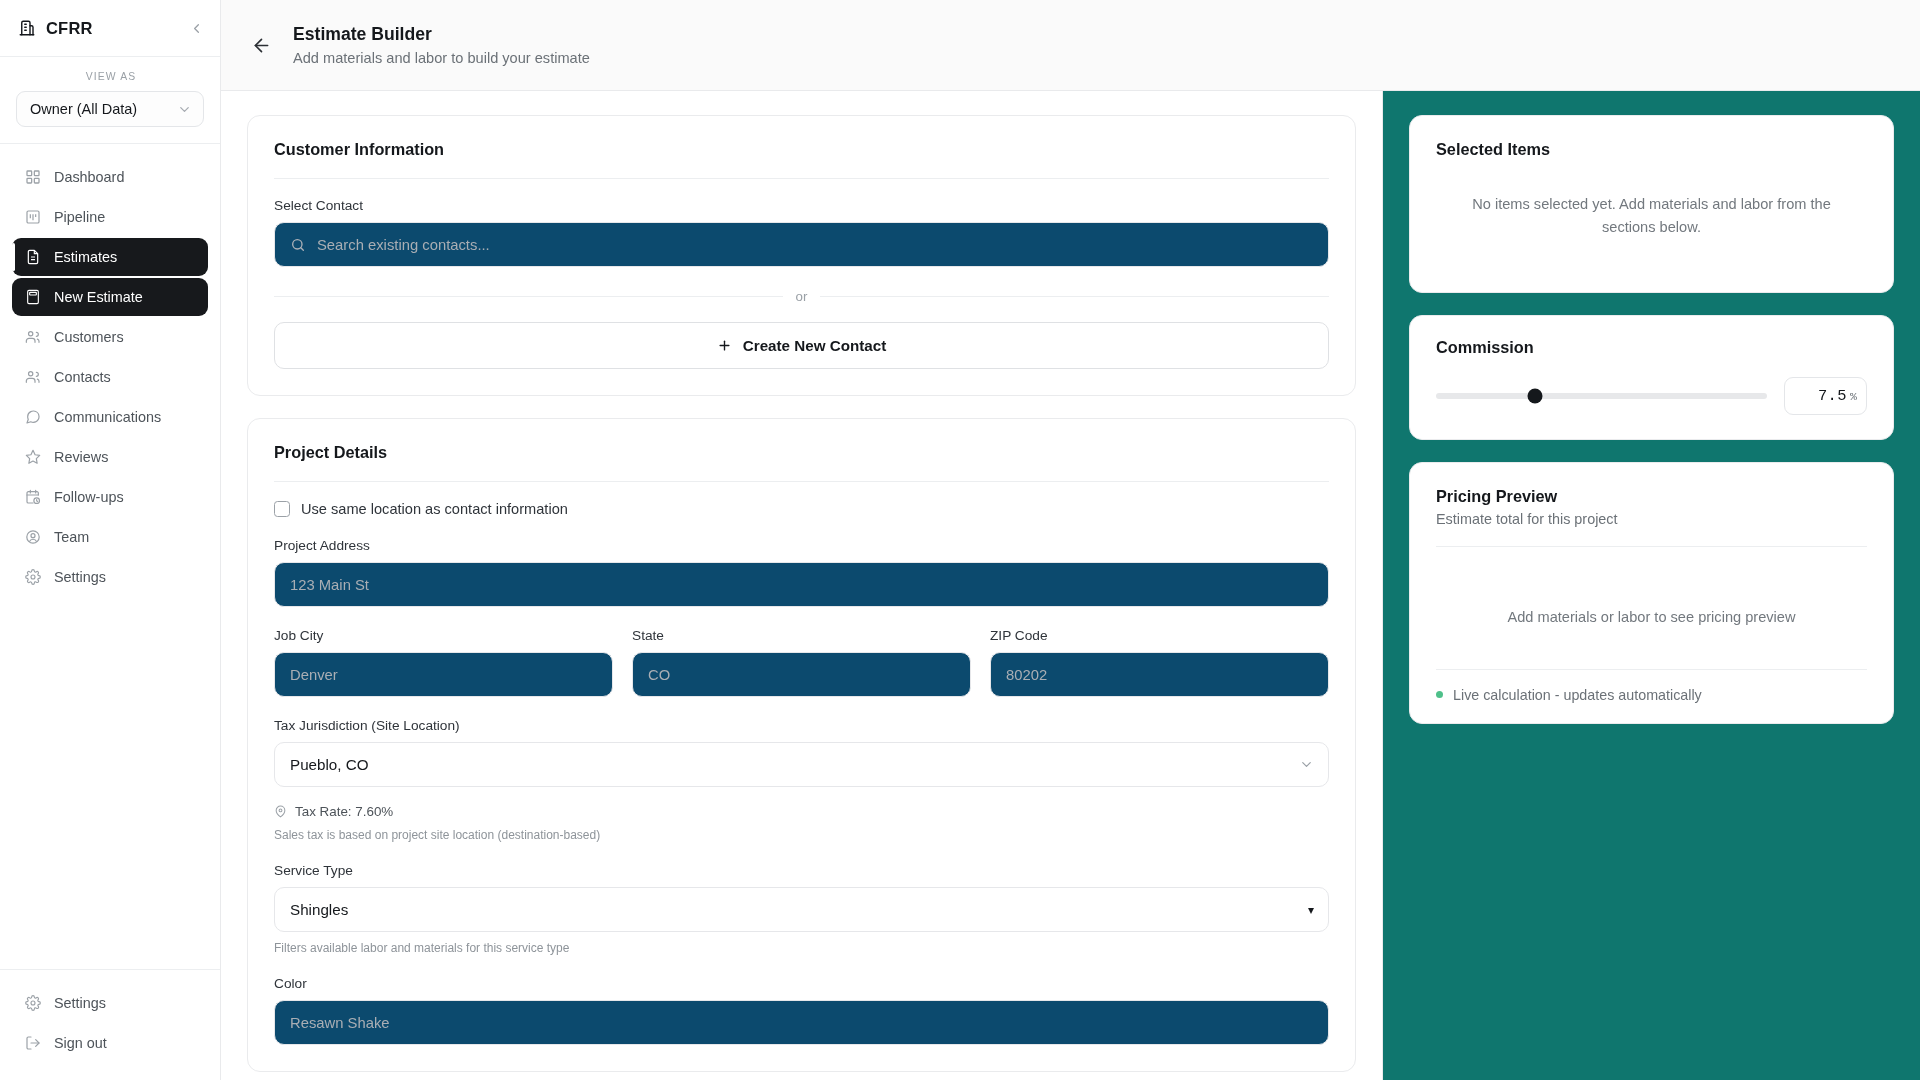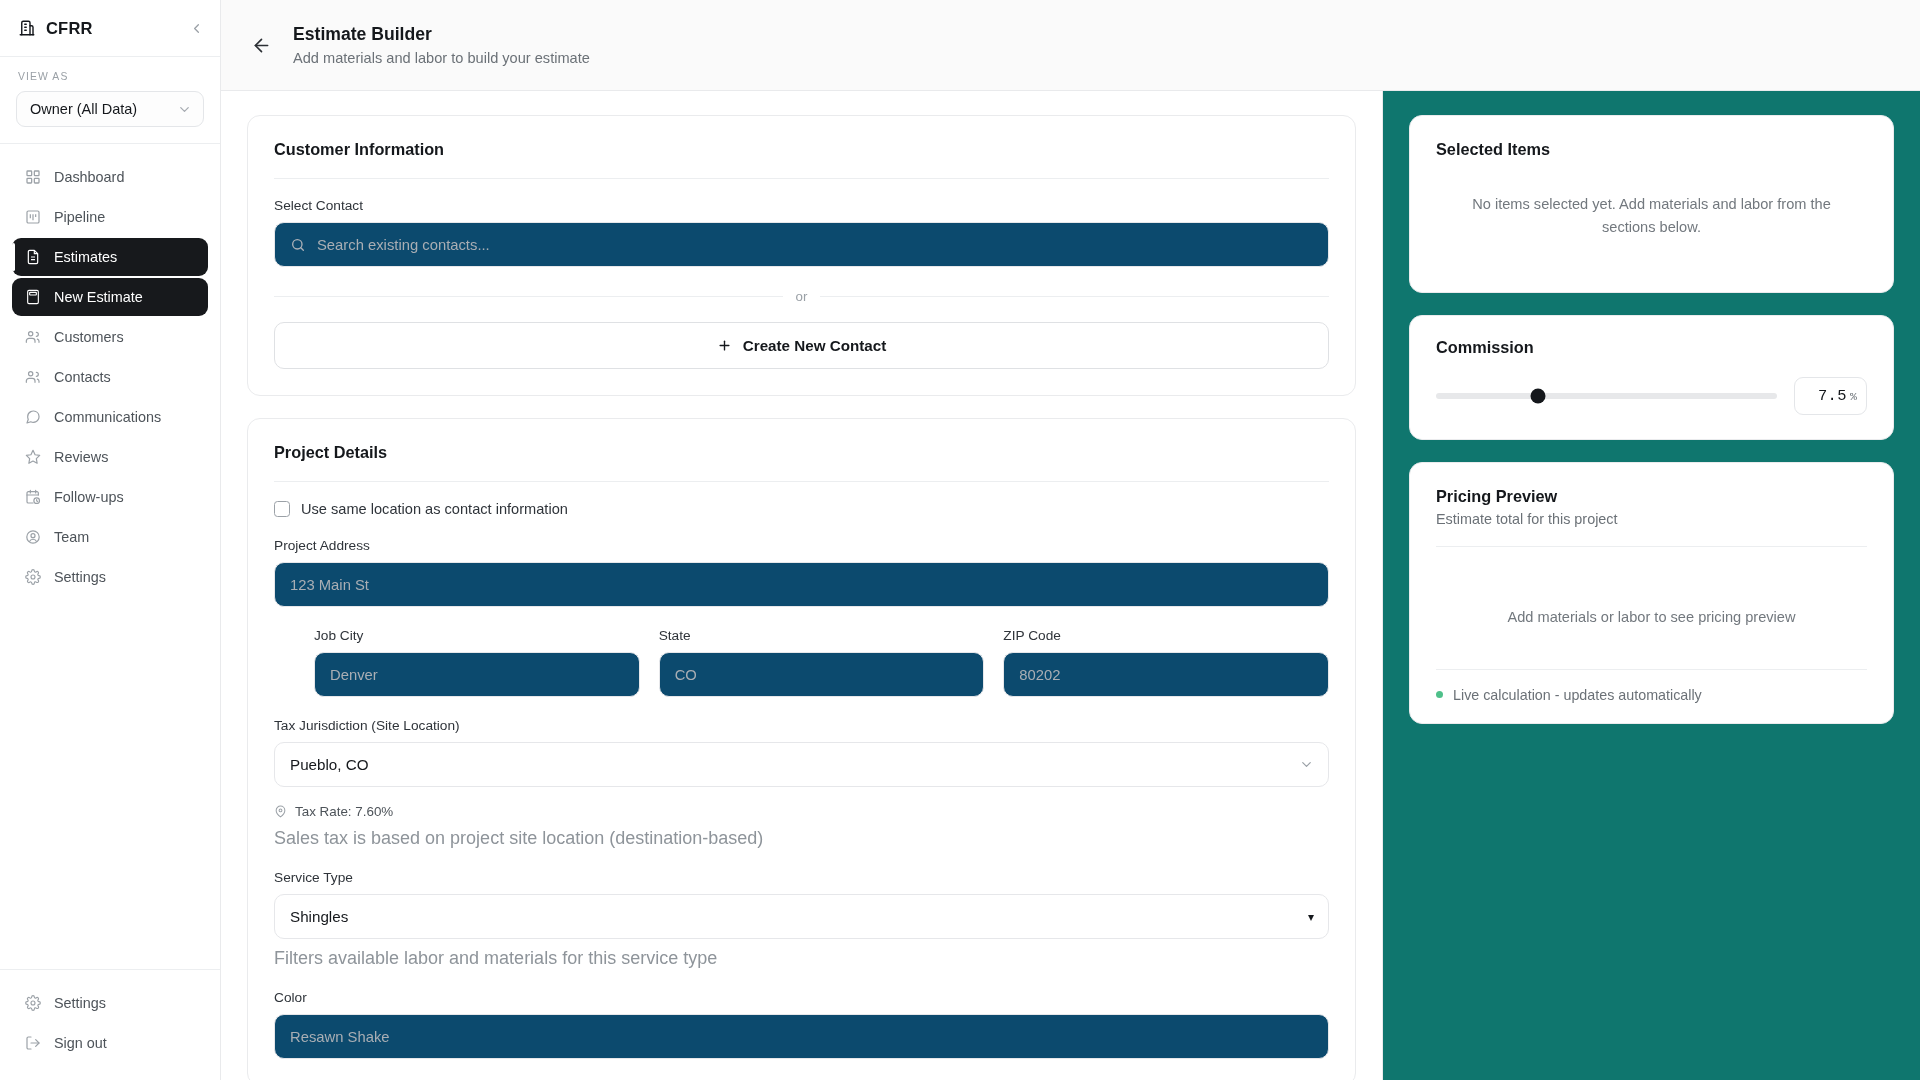--- a/index.html
+++ b/index.html
@@ -13,20 +13,21 @@
   }
   .app { display: flex; width: 1920px; height: 1080px; }
 
   
   .sidebar {
     width: 221px; height: 1080px;
     background: #ffffff;
     border-right: 1px solid #e9eaec;
     display: flex; flex-direction: column;
     flex: 0 0 221px;
+    text-align: center;
   }
   .sb-brand {
     height: 57px; display: flex; align-items: center;
     padding: 0 16px 0 18px; gap: 10px;
     border-bottom: 1px solid #eceef0;
   }
   .brand-name { font-size: 16.5px; font-weight: 700; letter-spacing: .2px; color: #15181c; }
   .collapse-btn { margin-left: auto; color: #9aa0a6; display:flex; align-items:center; }
   .sb-viewas { padding: 14px 16px 16px 16px; border-bottom: 1px solid #eceef0; }
   .viewas-label {
@@ -110,38 +111,38 @@
   .grid3 { display: grid; grid-template-columns: 1fr 1fr 1fr; gap: 19px; }
 
   .select {
     height: 45px; border: 1px solid #e6e7ea; border-radius: 10px;
     display: flex; align-items: center; padding: 0 14px 0 15px;
     font-size: 15.2px; background: #ffffff; color:#15181c;
   }
   .select .chev { margin-left: auto; color: #9aa0a6; display:flex;}
   .select.native .chev-s { margin-left:auto; color:#15181c; font-size:12px; }
 
-  .hint { font-size: 18px; color: #8e949a; margin-top: 9px; }
+  .hint { font-size: 12px; color: #8e949a; margin-top: 9px; }
   .taxrate { display:flex; align-items:center; gap:8px; margin-top: 17px; font-size: 13.4px; color:#4d5359;}
   .taxrate .pin { color:#9ba1a7; display:flex; }
 
   .empty-msg {
     font-size: 14.6px; color: #72787e; text-align: center; line-height: 1.55;
     padding: 34px 18px 36px 18px;
   }
   .empty-msg.small { padding: 40px 10px 40px 10px; }
 
   .slider-row { display: flex; align-items: center; gap: 17px; margin-top: 20px; }
   .track { flex: 1; height: 6px; background: #e7e8ea; border-radius: 4px; position: relative; }
   .thumb {
     position: absolute; top: 50%; left: 30%; transform: translate(-50%,-50%);
     width: 15px; height: 15px; background: #15181c; border-radius: 50%;
   }
   .pct-box {
-    width: 73px; height: 38px; border: 1px solid #e4e6e9; border-radius: 9px;
+    width: 83px; height: 38px; border: 1px solid #e4e6e9; border-radius: 9px;
     display: flex; align-items: center; justify-content: flex-end; gap: 3px;
     padding-right: 9px; background:#fff;
   }
   .pct-val { font-family: "Liberation Mono", monospace; font-size: 15.4px; color:#15181c; letter-spacing:.5px;}
   .pct-sym { font-family: "Liberation Mono", monospace; font-size: 11.5px; color:#6b7177; }
 
   .live-row { display: flex; align-items: center; gap: 10px; font-size: 14.3px; color: #6b7177; }
   .dot { width: 7px; height: 7px; border-radius: 50%; background: #4ec08a; flex:0 0 7px;}
 </style>
 </head>
@@ -381,21 +382,21 @@
           <div class="checkrow">
             <span class="checkbox"></span>
             <span>Use same location as contact information</span>
           </div>
 
           <div class="field-label">Project Address</div>
           <div class="input" style="margin-bottom:21px;">
             <span class="ph">123 Main St</span>
           </div>
 
-          <div class="grid3" style="margin-bottom:21px;margin-left:40px;">
+          <div class="grid3" style="margin-bottom:21px;">
             <div>
               <div class="field-label">Job City</div>
               <div class="input">
                 <span class="ph">Denver</span>
               </div>
             </div>
             <div>
               <div class="field-label">State</div>
               <div class="input">
                 <span class="ph">CO</span>

